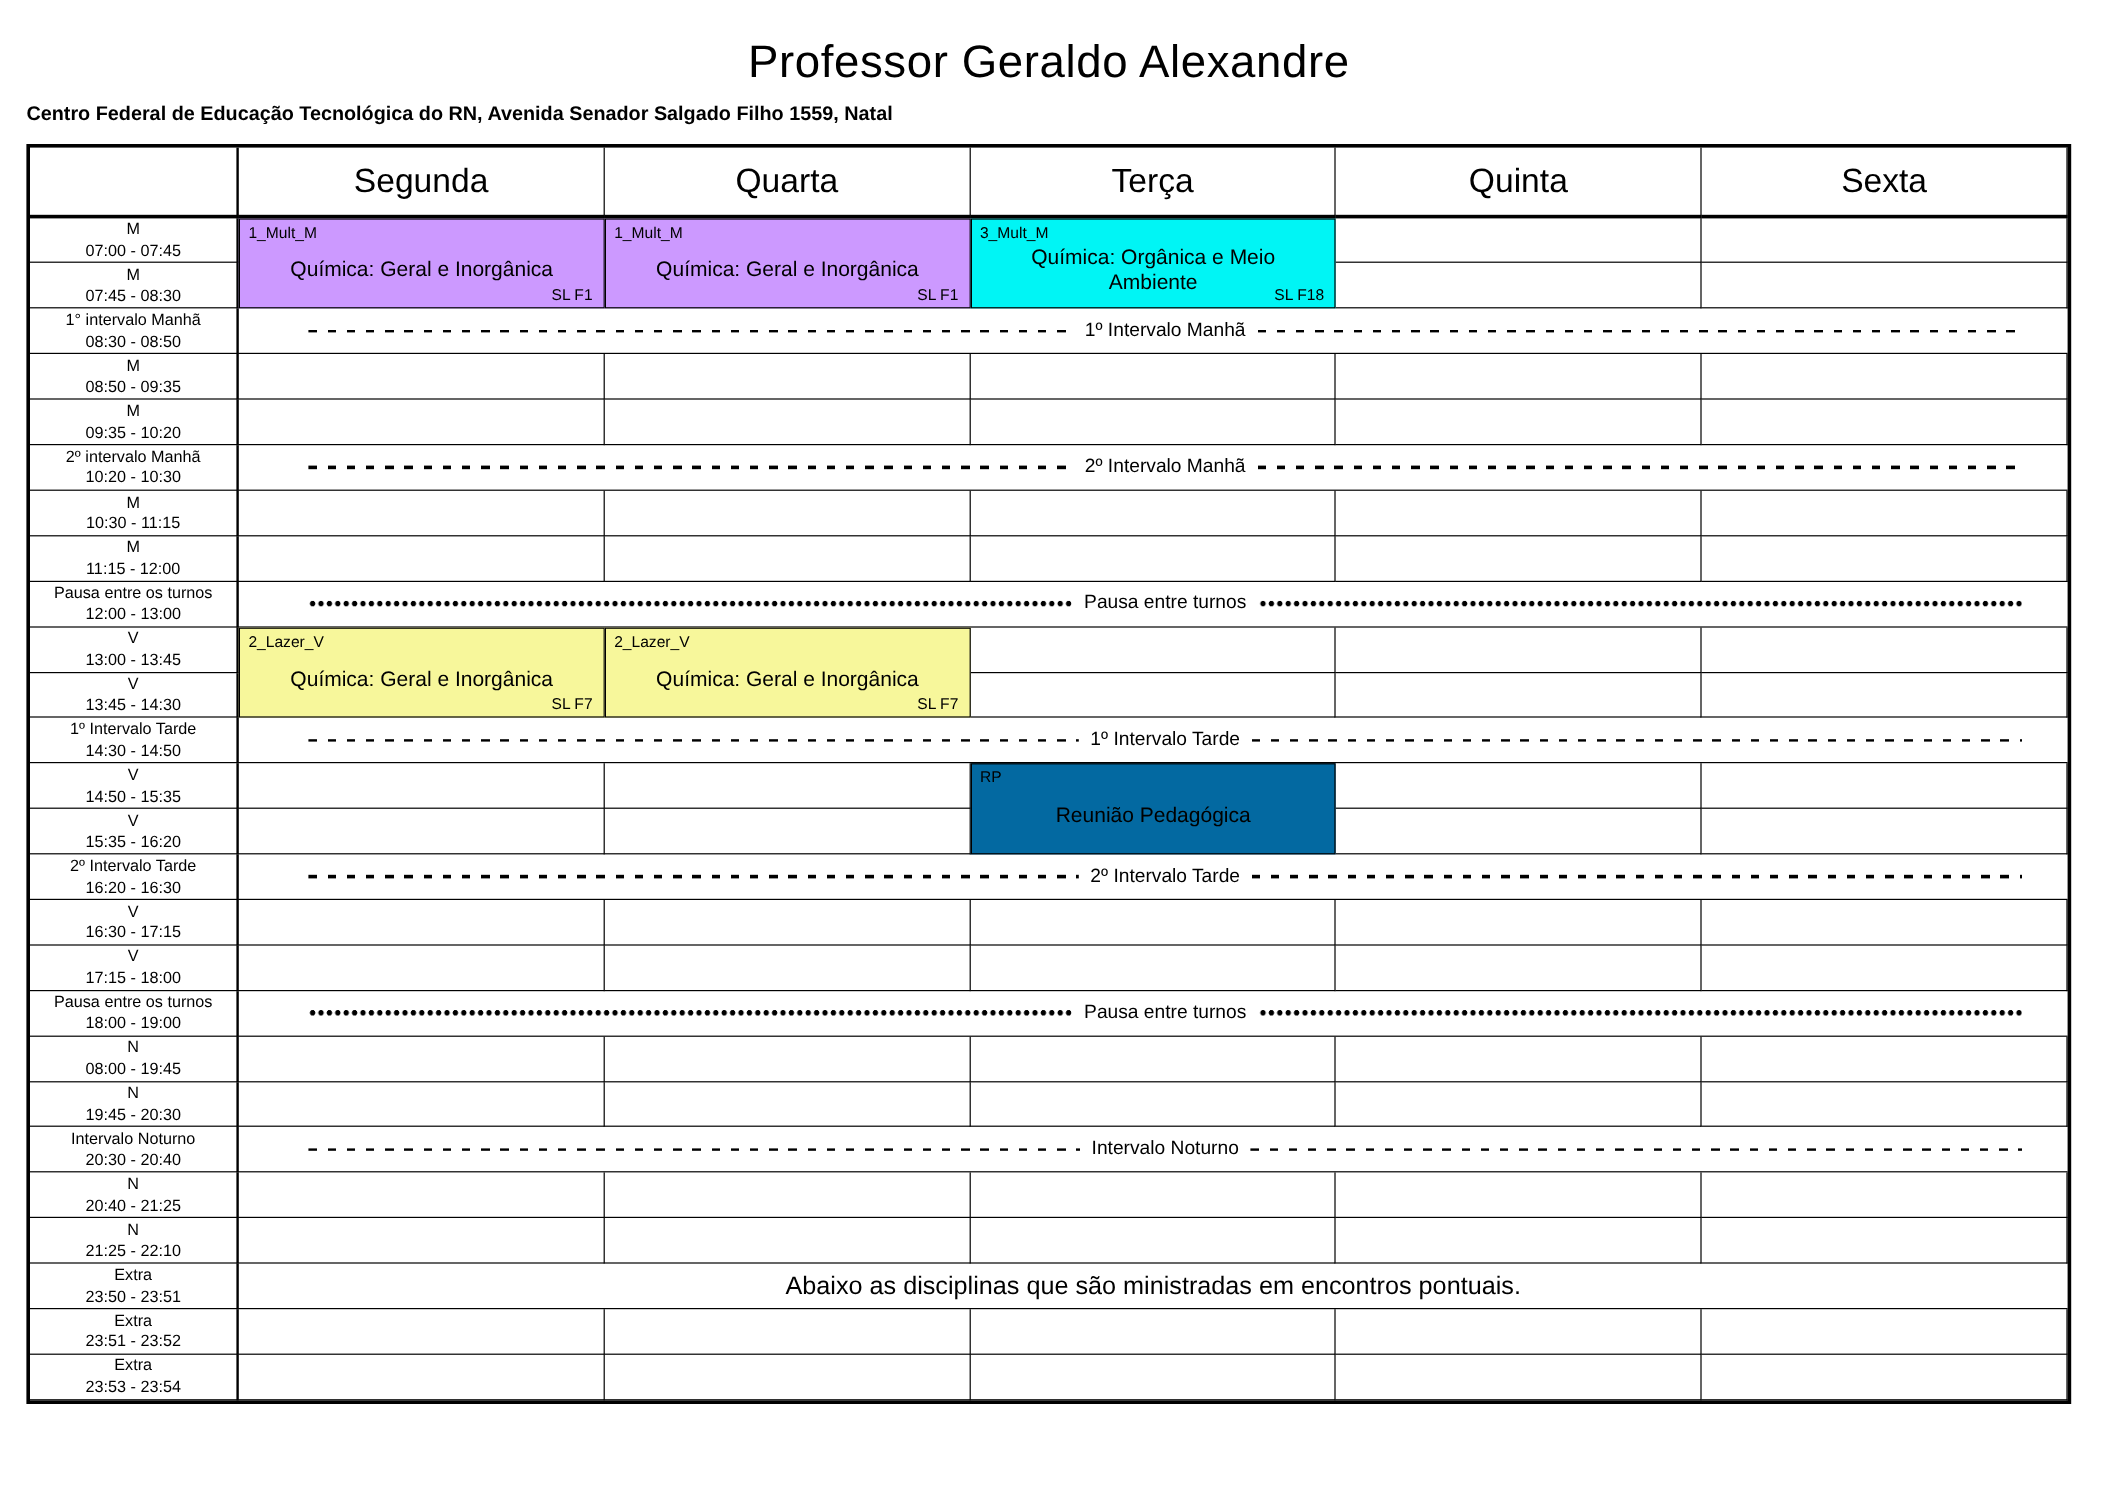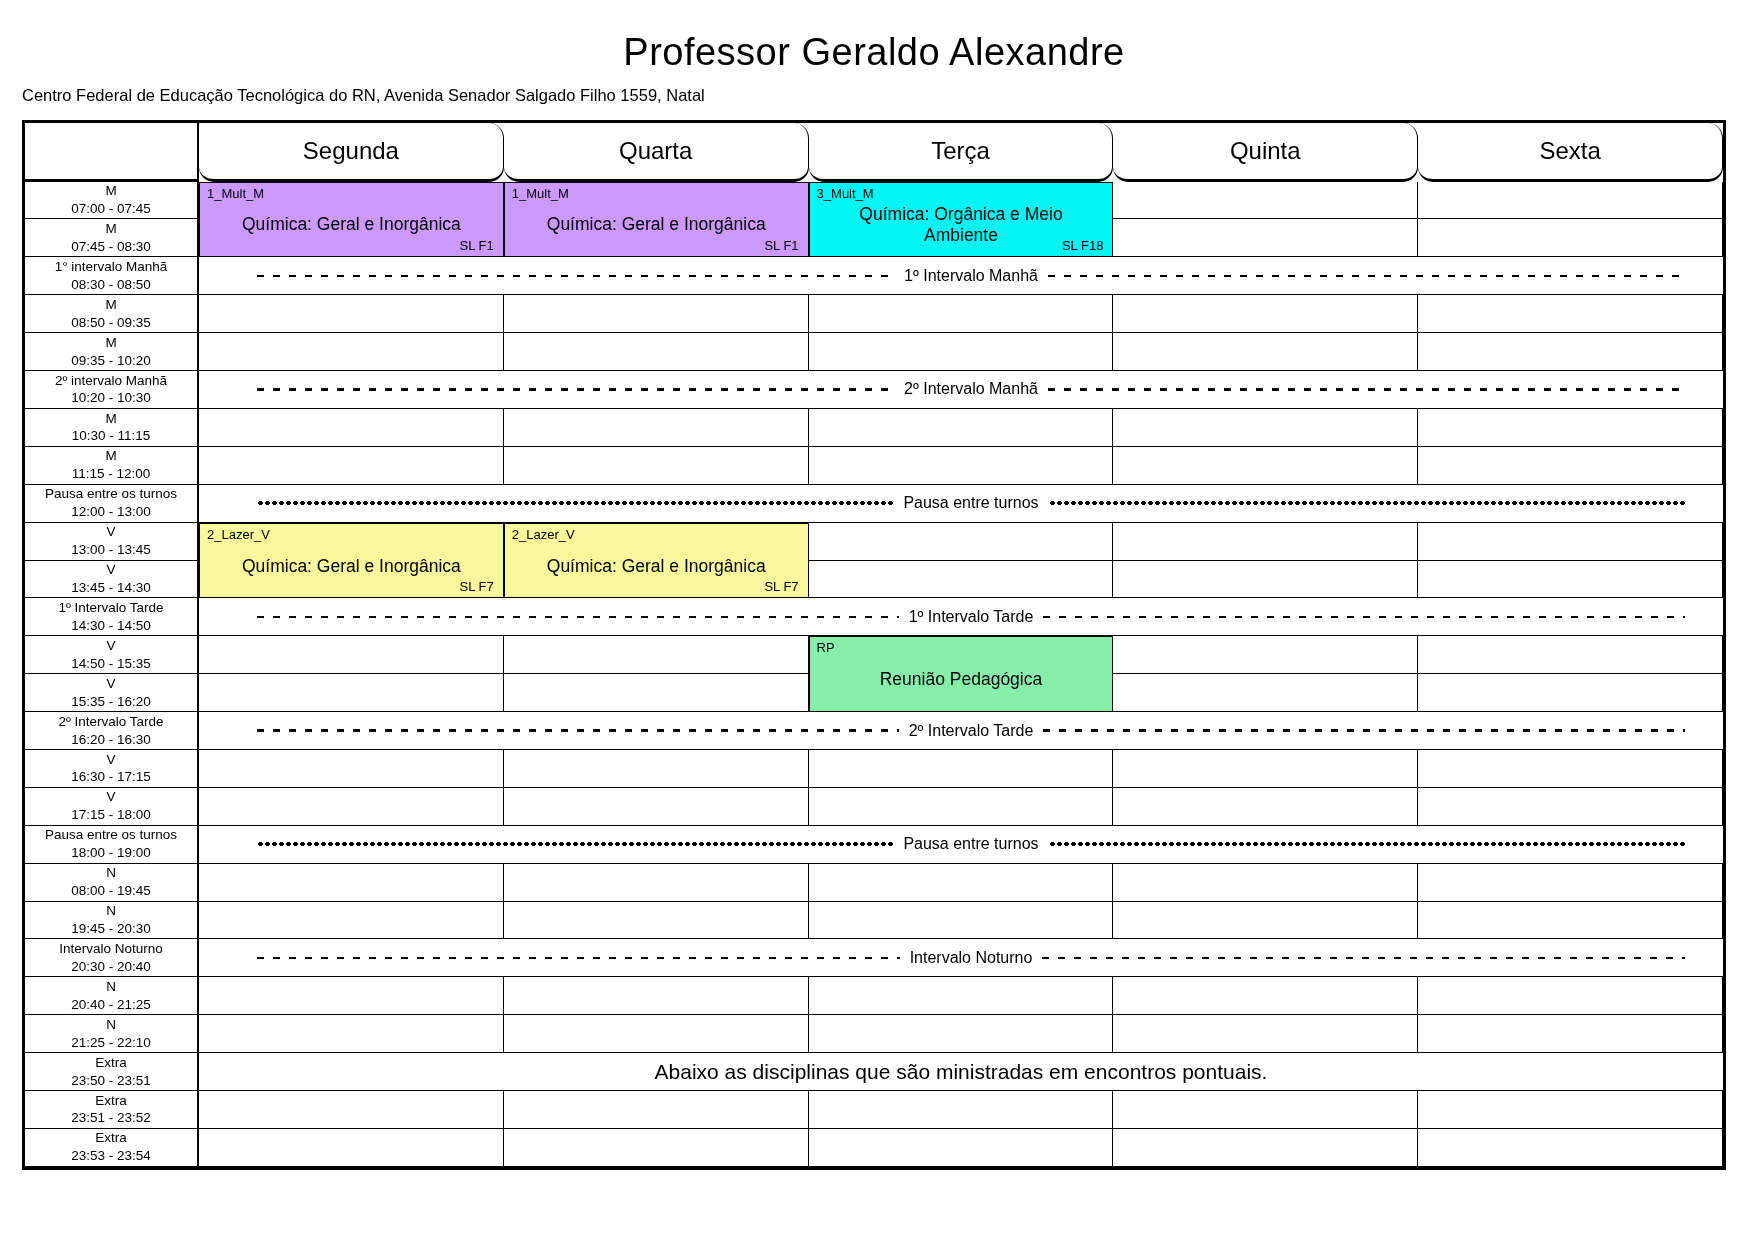--- a/index.html
+++ b/index.html
@@ -6,39 +6,38 @@
   body {
     width: 1755px; height: 1241px;
     font-family: "Liberation Sans", "DejaVu Sans", sans-serif;
     color: #000; overflow: hidden;
   }
   .page { padding: 0 29px 0 22px; }
   h1.title {
     margin: 30px 0 10px; font-size: 38px; font-weight: normal;
     text-align: center; line-height: 1.2; letter-spacing: 0.5px;
   }
-  .subtitle { font-size: 16.5px; margin: 0 0 15px 0; }
+  .subtitle { font-size: 16.5px; margin: 0 0 15px 0; font-weight: bold; }
 
   .grid {
     display: grid;
     grid-template-columns: 174px repeat(5, 1fr);
     grid-template-rows: 59px repeat(26, 37.9px);
     border: 3px solid #000;
     background: #fff;
   }
   .corner {
     grid-row: 1; grid-column: 1;
     border-right: 2px solid #000; border-bottom: 3px solid #000;
   }
   .day-header {
     grid-row: 1;
     border-right: 1px solid #000; border-bottom: 3px solid #000;
     display: flex; align-items: center; justify-content: center;
-    font-size: 24px;
-    border-radius: 15px;
+    font-size: 28px;
   }
   .time-cell {
     border-right: 2px solid #000; border-bottom: 1px solid #000;
     display: flex; flex-direction: column; align-items: center; justify-content: center;
     font-size: 13.5px; line-height: 1.32; text-align: center; padding: 0 2px;
   }
   .day-cell {
     border-right: 1px solid #000; border-bottom: 1px solid #000;
   }
   .divider-cell {
@@ -328,20 +327,20 @@
       <div class="lesson-cell" style="grid-area: 11 / 2 / span 2; background: rgb(247, 247, 155);">
         <span class="lesson-tag">2_Lazer_V</span>
         <span class="lesson-title">Química: Geral e Inorgânica</span>
         <span class="lesson-room">SL F7</span>
       </div>
       <div class="lesson-cell" style="grid-area: 11 / 3 / span 2; background: rgb(247, 247, 155);">
         <span class="lesson-tag">2_Lazer_V</span>
         <span class="lesson-title">Química: Geral e Inorgânica</span>
         <span class="lesson-room">SL F7</span>
       </div>
-      <div class="lesson-cell" style="grid-area: 14 / 4 / span 2; background: #86efac;">
+      <div class="lesson-cell" style="grid-area: 14 / 4 / span 2; background: #0369a1;">
         <span class="lesson-tag">RP</span>
         <span class="lesson-title">Reunião Pedagógica</span>
         <span class="lesson-room"></span>
       </div>
     </div>
 
 </div>
 
 </body></html>

